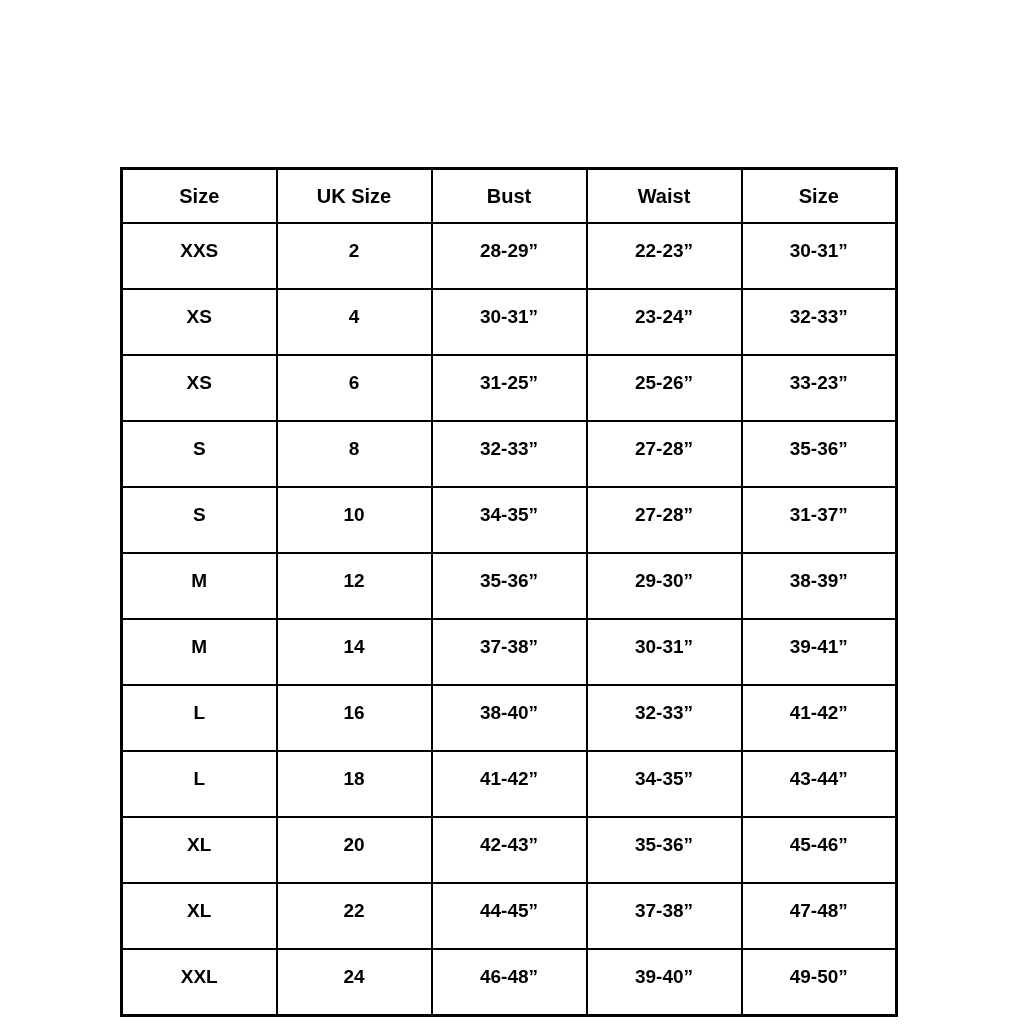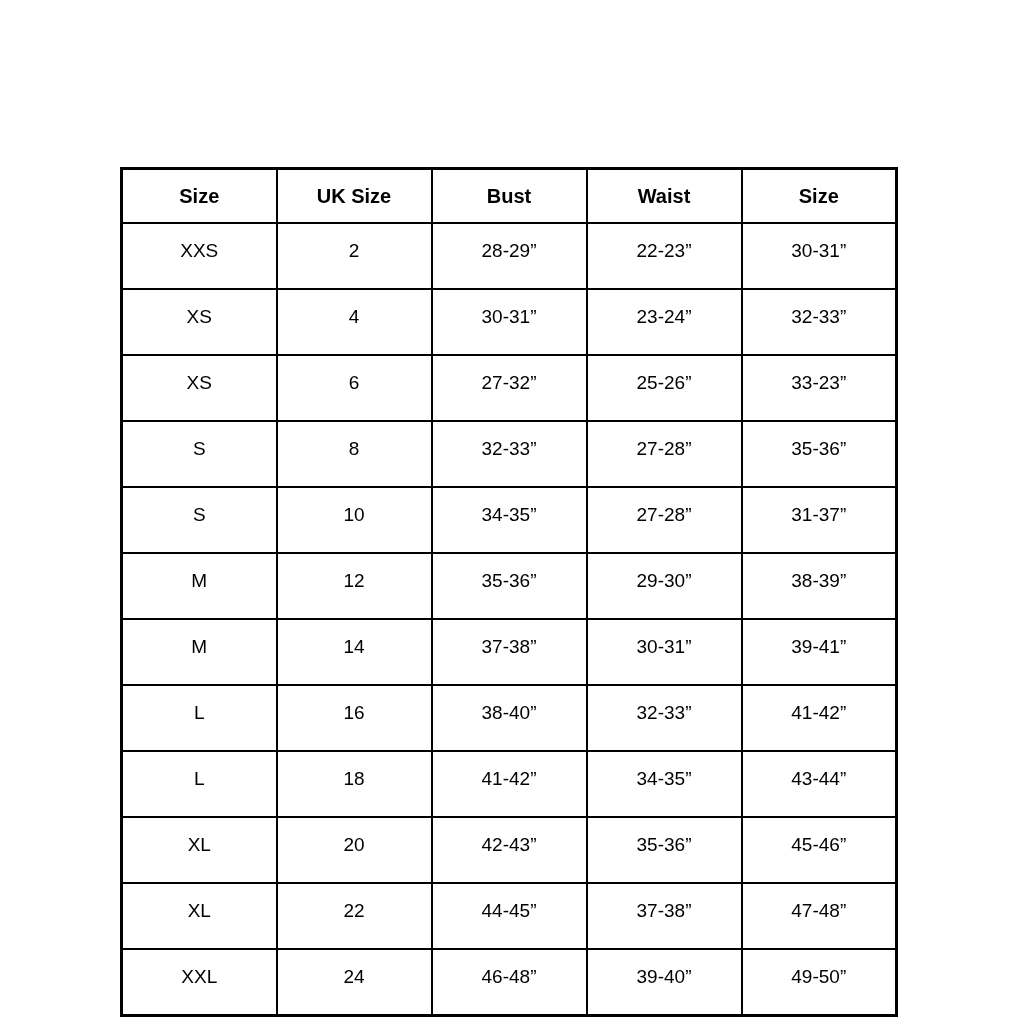--- a/index.html
+++ b/index.html
@@ -50,21 +50,21 @@
     font-size: 20px;
     font-weight: bold;
     text-align: center;
     vertical-align: middle;
     padding: 0;
     color: #000000;
   }
   table.size-chart td {
     height: 54px;
     font-size: 19px;
-    font-weight: normal;
+    font-weight: bold;
     text-align: center;
     vertical-align: middle;
     padding: 0 0 10px 0;
     color: #000000;
   }
 </style>
 </head>
 <body>
 
 <div class="page">
@@ -90,21 +90,21 @@
         <tr>
           <td>XS</td>
           <td>4</td>
           <td>30-31”</td>
           <td>23-24”</td>
           <td>32-33”</td>
         </tr>
         <tr>
           <td>XS</td>
           <td>6</td>
-          <td>27-32”</td>
+          <td>31-25”</td>
           <td>25-26”</td>
           <td>33-23”</td>
         </tr>
         <tr>
           <td>S</td>
           <td>8</td>
           <td>32-33”</td>
           <td>27-28”</td>
           <td>35-36”</td>
         </tr>

